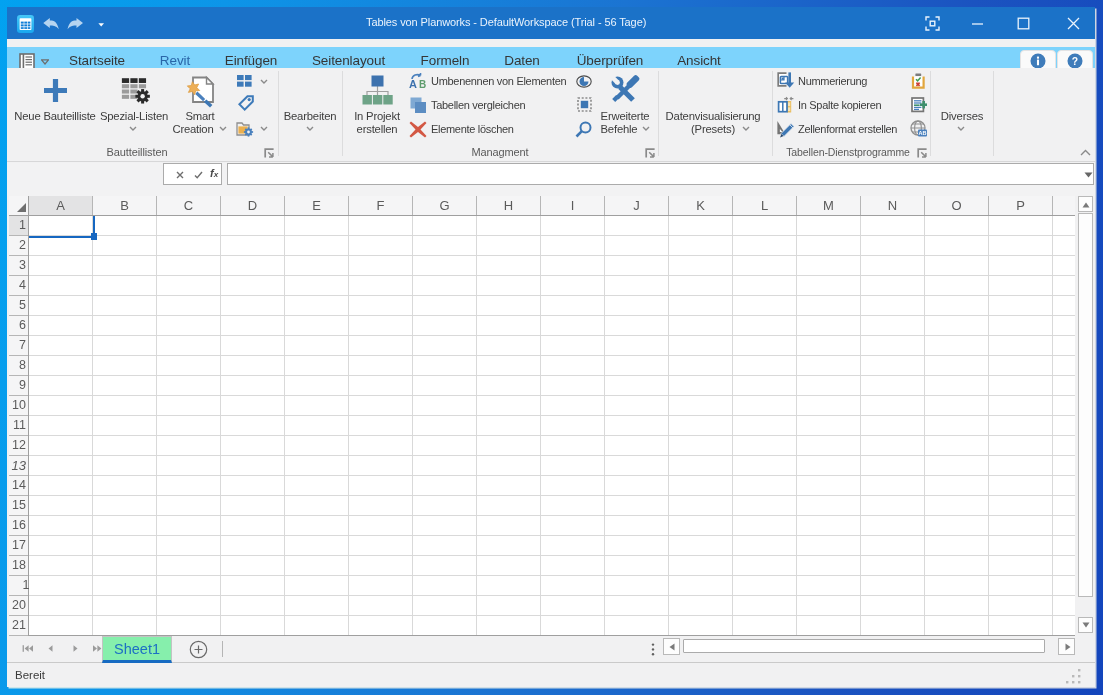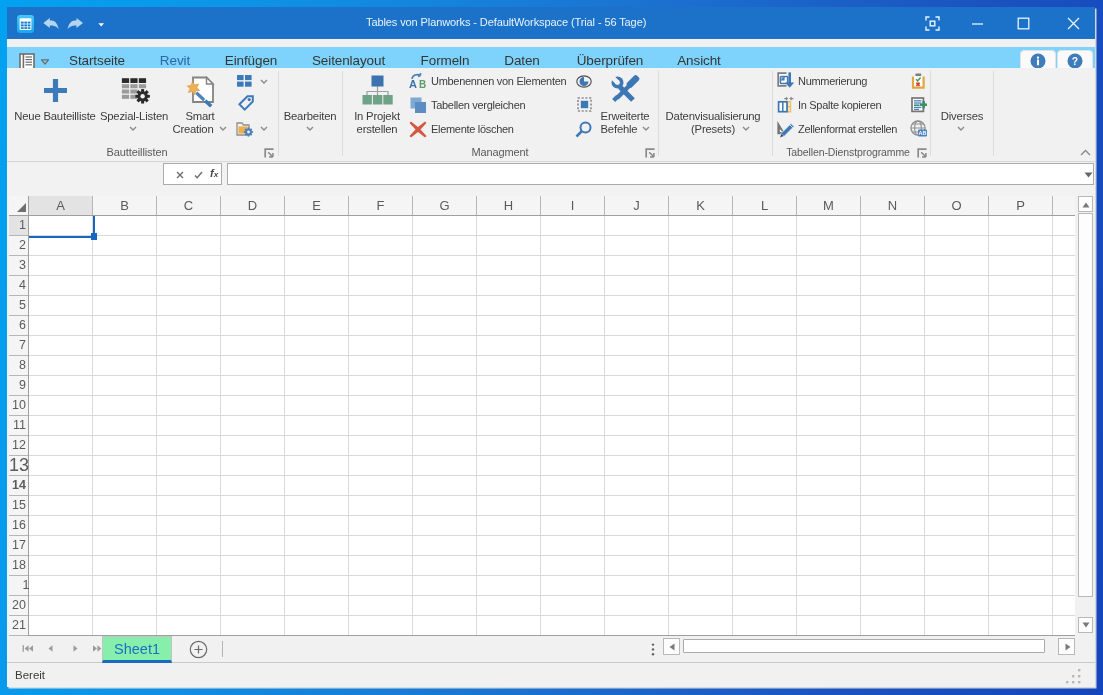--- a/index.html
+++ b/index.html
@@ -429,22 +429,22 @@
           <div style="position:absolute;left:0;top:40px;width:17px;height:20px;line-height:19px;text-align:right;font-size:12.5px;color:#5b5b5b;">3</div>
           <div style="position:absolute;left:0;top:60px;width:17px;height:20px;line-height:19px;text-align:right;font-size:12.5px;color:#5b5b5b;">4</div>
           <div style="position:absolute;left:0;top:80px;width:17px;height:20px;line-height:19px;text-align:right;font-size:12.5px;color:#5b5b5b;">5</div>
           <div style="position:absolute;left:0;top:100px;width:17px;height:20px;line-height:19px;text-align:right;font-size:12.5px;color:#5b5b5b;">6</div>
           <div style="position:absolute;left:0;top:120px;width:17px;height:20px;line-height:19px;text-align:right;font-size:12.5px;color:#5b5b5b;">7</div>
           <div style="position:absolute;left:0;top:140px;width:17px;height:20px;line-height:19px;text-align:right;font-size:12.5px;color:#5b5b5b;">8</div>
           <div style="position:absolute;left:0;top:160px;width:17px;height:20px;line-height:19px;text-align:right;font-size:12.5px;color:#5b5b5b;">9</div>
           <div style="position:absolute;left:0;top:180px;width:17px;height:20px;line-height:19px;text-align:right;font-size:12.5px;color:#5b5b5b;">10</div>
           <div style="position:absolute;left:0;top:200px;width:17px;height:20px;line-height:19px;text-align:right;font-size:12.5px;color:#5b5b5b;">11</div>
           <div style="position:absolute;left:0;top:220px;width:17px;height:20px;line-height:19px;text-align:right;font-size:12.5px;color:#5b5b5b;">12</div>
-          <div style="position:absolute;left:0;top:240px;width:17px;height:20px;line-height:19px;text-align:right;font-size:18px;color:#5b5b5b;">13</div>
-          <div style="position:absolute;left:0;top:260px;width:17px;height:20px;line-height:19px;text-align:right;font-size:12.5px;color:#5b5b5b;font-weight:bold;">14</div>
+          <div style="position:absolute;left:0;top:240px;width:17px;height:20px;line-height:19px;text-align:right;font-size:13px;color:#5b5b5b;font-style:italic;">13</div>
+          <div style="position:absolute;left:0;top:260px;width:17px;height:20px;line-height:19px;text-align:right;font-size:12.5px;color:#5b5b5b;">14</div>
           <div style="position:absolute;left:0;top:280px;width:17px;height:20px;line-height:19px;text-align:right;font-size:12.5px;color:#5b5b5b;">15</div>
           <div style="position:absolute;left:0;top:300px;width:17px;height:20px;line-height:19px;text-align:right;font-size:12.5px;color:#5b5b5b;">16</div>
           <div style="position:absolute;left:0;top:320px;width:17px;height:20px;line-height:19px;text-align:right;font-size:12.5px;color:#5b5b5b;">17</div>
           <div style="position:absolute;left:0;top:340px;width:17px;height:20px;line-height:19px;text-align:right;font-size:12.5px;color:#5b5b5b;">18</div>
           <div style="position:absolute;left:12px;top:360px;width:17px;height:20px;line-height:19px;text-align:center;font-size:12.5px;color:#5b5b5b;">19</div>
           <div style="position:absolute;left:0;top:380px;width:17px;height:20px;line-height:19px;text-align:right;font-size:12.5px;color:#5b5b5b;">20</div>
           <div style="position:absolute;left:0;top:400px;width:17px;height:20px;line-height:19px;text-align:right;font-size:12.5px;color:#5b5b5b;">21</div>
         </div>
     </div>
 

